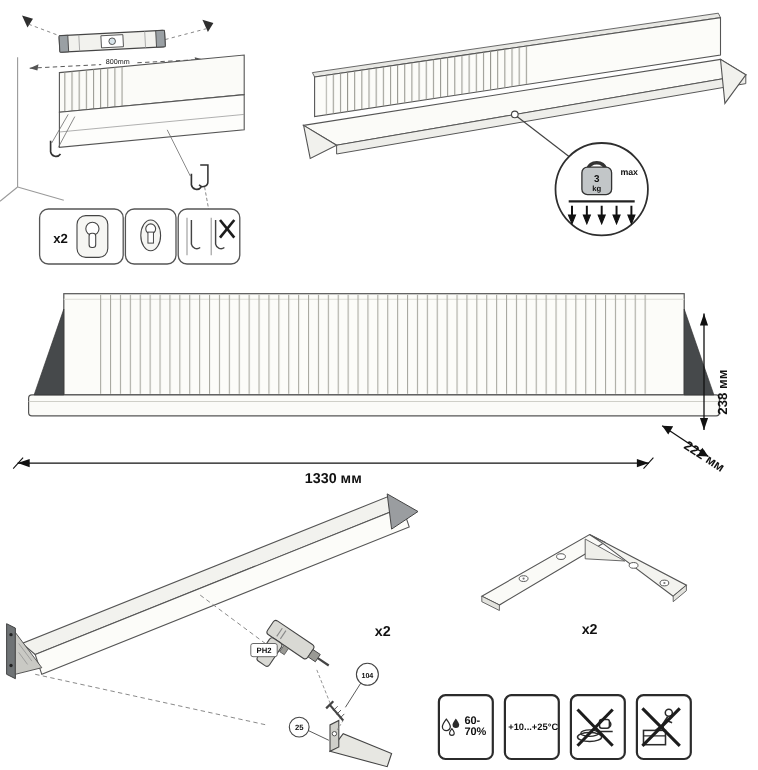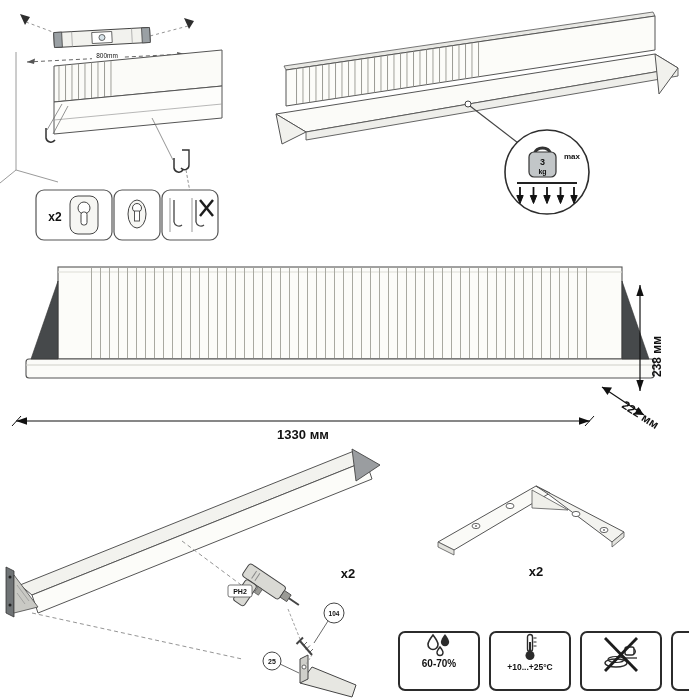--- a/index.html
+++ b/index.html
@@ -6,22 +6,22 @@
   .canvas{
     position:relative;width:689px;height:700px;background:#ffffff;overflow:hidden;
     font-family:"Liberation Sans", sans-serif;
   }
   .layer{position:absolute;}
   svg text{font-family:"Liberation Sans", sans-serif;fill:#111;}
   .cond-row{
     position:absolute;left:398px;top:631px;display:flex;gap:9px;
   }
   .cond-box{
-    width:82px;height:60px;border:2px solid #2b2b2b;border-radius:7px;background:#fff;
-    display:flex;flex-direction:column;align-items:center;justify-content:flex-start;gap:2px;
+    width:51px;height:60px;border:2px solid #2b2b2b;border-radius:7px;background:#fff;
+    display:flex;flex-direction:row;align-items:center;justify-content:space-between;gap:2px;
     box-sizing:border-box;
   }
   .cond-label{font-size:10px;font-weight:700;color:#111;line-height:1;}
   .cond-label.small{font-size:8.5px;}
 </style>
 </head>
 <body>
 
 <div class="canvas">
 

